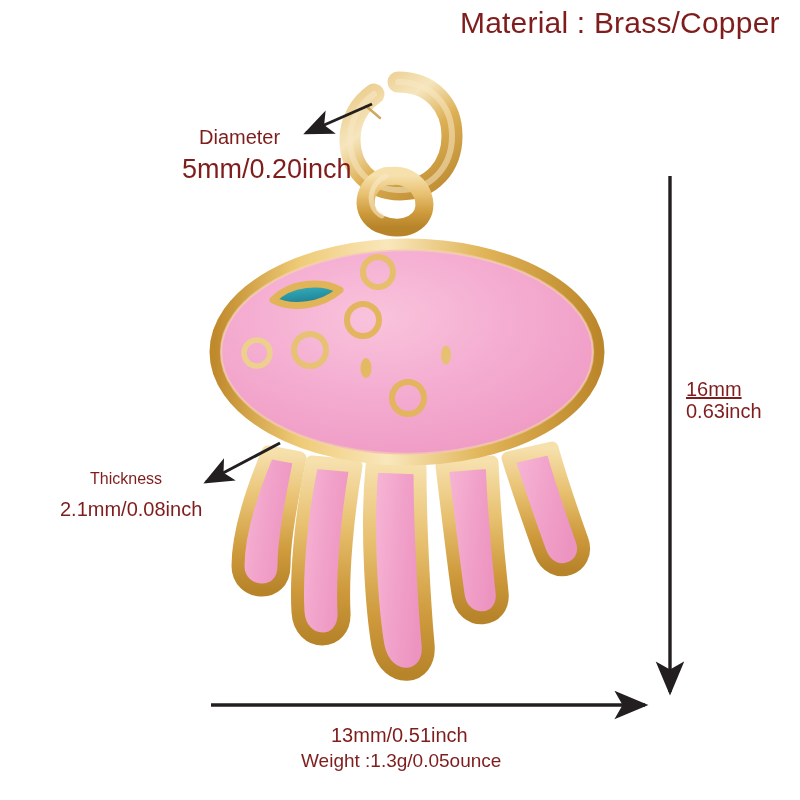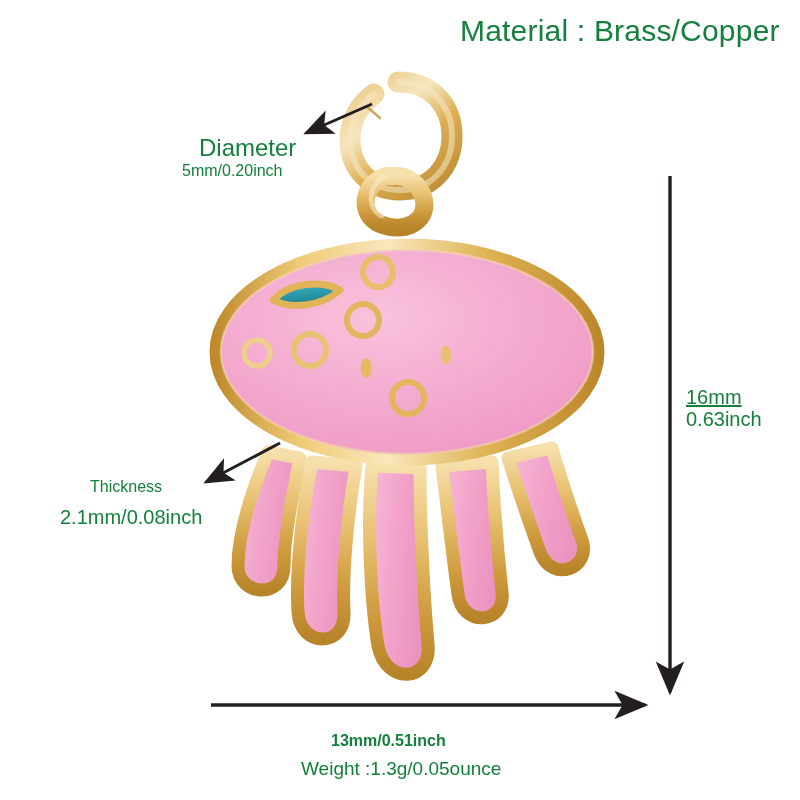--- a/index.html
+++ b/index.html
@@ -12,40 +12,39 @@
   }
   #page {
     position: relative;
     width: 800px;
     height: 800px;
     background: #ffffff;
     overflow: hidden;
   }
   .txt {
     position: absolute;
-    color: #15803d;
+    color: #7f1d1d;
     white-space: nowrap;
     line-height: 1.18;
-    margin-top: 8px;
   }
   #material-text {
     left: 460px;
     top: 5px;
     font-size: 30px;
     letter-spacing: 0.2px;
   }
   #diameter-label {
     left: 199px;
     top: 126px;
-    font-size: 24px;
+    font-size: 20px;
   }
   #diameter-value {
     left: 182px;
     top: 154px;
-    font-size: 16px;
+    font-size: 27px;
   }
   #thickness-label {
     left: 90px;
     top: 470px;
     font-size: 16px;
   }
   #thickness-value {
     left: 60px;
     top: 498px;
     font-size: 20px;
@@ -58,22 +57,21 @@
   }
   #height-value-inch {
     left: 686px;
     top: 400px;
     font-size: 20px;
     text-align: right;
   }
   #width-value {
     left: 331px;
     top: 724px;
-    font-size: 16px;
-    font-weight: bold;
+    font-size: 20px;
   }
   #weight-text {
     left: 301px;
     top: 750px;
     font-size: 19px;
     text-align: center;
   }
   #charm-svg, #annot-svg {
     position: absolute;
     left: 0;

